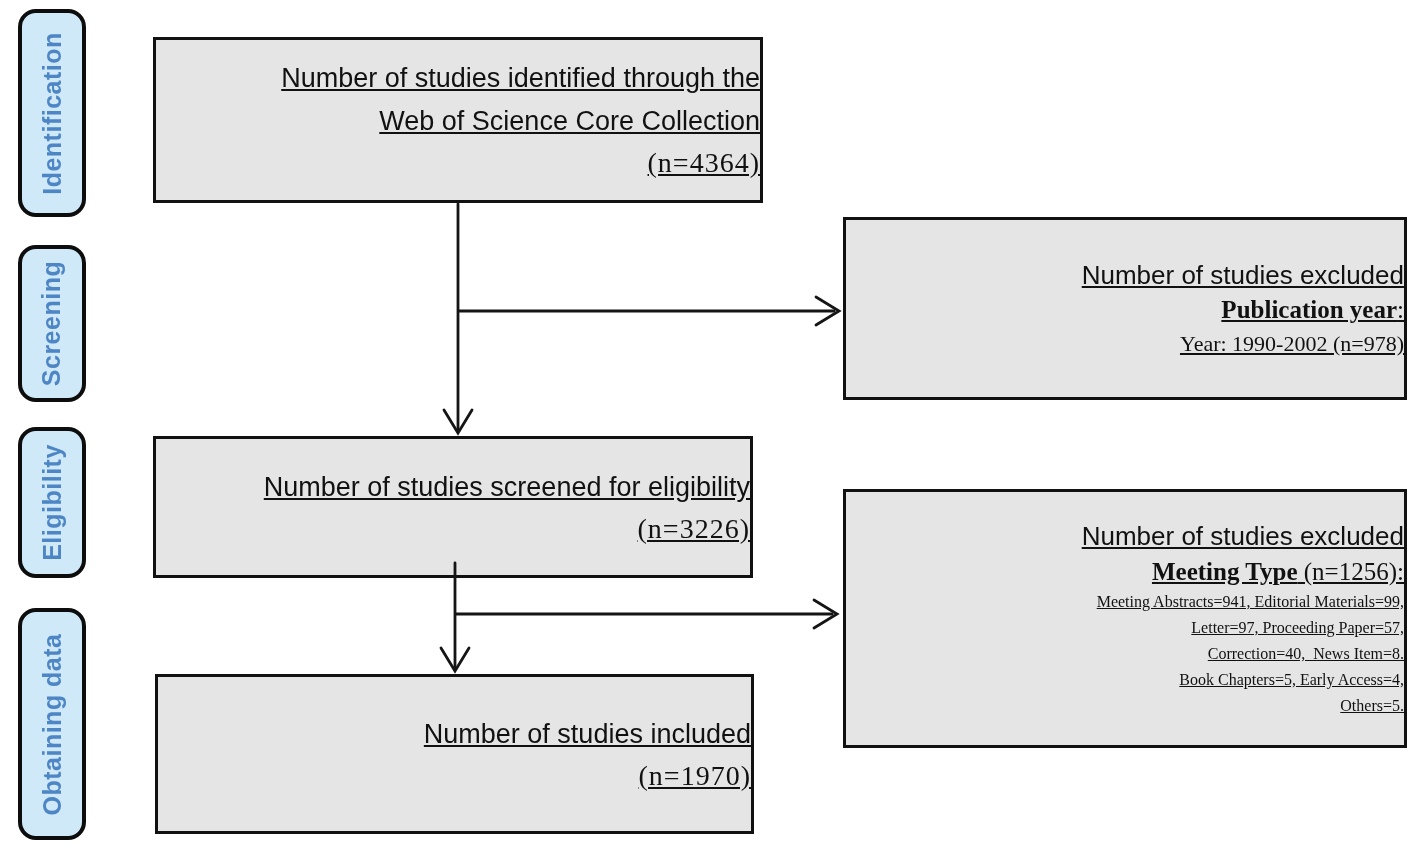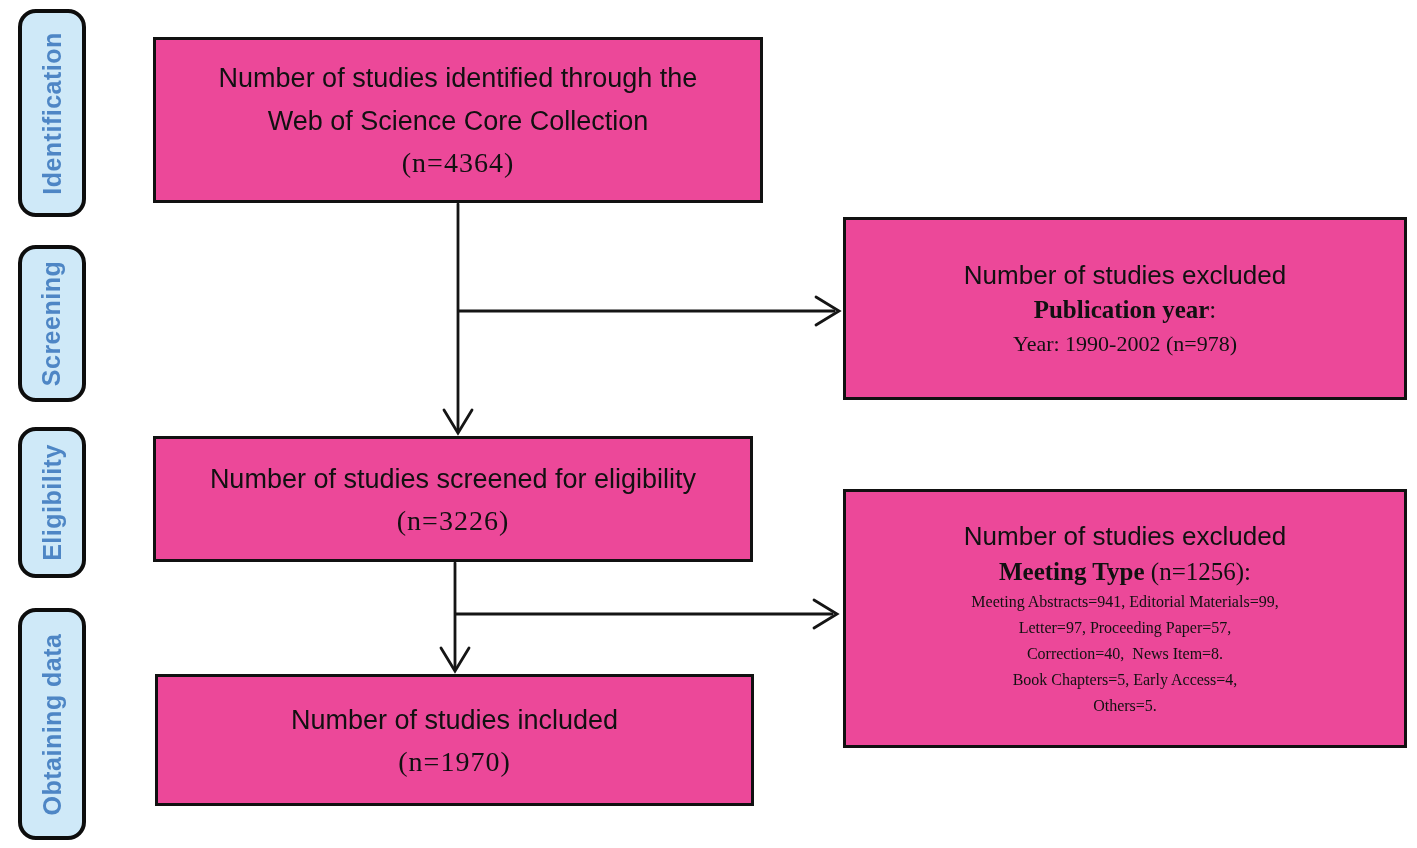--- a/index.html
+++ b/index.html
@@ -36,31 +36,32 @@
   }
   .stage-1 { top: 9px;   height: 208px; }
   .stage-2 { top: 245px; height: 157px; }
   .stage-3 { top: 427px; height: 151px; }
   .stage-4 { top: 608px; height: 232px; }
 
   
   .flow-box, .excl-box {
     position: absolute;
     box-sizing: border-box;
-    background: #ec4899;
+    background: #e5e5e5;
     border: 3px solid #111111;
     display: flex;
     flex-direction: column;
-    align-items: center;
+    align-items: flex-end;
     justify-content: center;
     text-align: center;
+    text-decoration: underline;
   }
   .box-1 { left: 153px; top: 37px;  width: 610px; height: 166px; }
-  .box-2 { left: 153px; top: 436px; width: 600px; height: 126px; }
-  .box-3 { left: 155px; top: 674px; width: 599px; height: 132px; }
+  .box-2 { left: 153px; top: 436px; width: 600px; height: 142px; }
+  .box-3 { left: 155px; top: 674px; width: 599px; height: 160px; }
   .rbox-1 { left: 843px; top: 217px; width: 564px; height: 183px; }
   .rbox-2 { left: 843px; top: 489px; width: 564px; height: 259px; }
 
   .box-line  { font-size: 27px; line-height: 43px; }
   .box-count {
     font-family: "Liberation Serif", serif;
     font-size: 28px;
     line-height: 40px;
     letter-spacing: 1px;
   }

